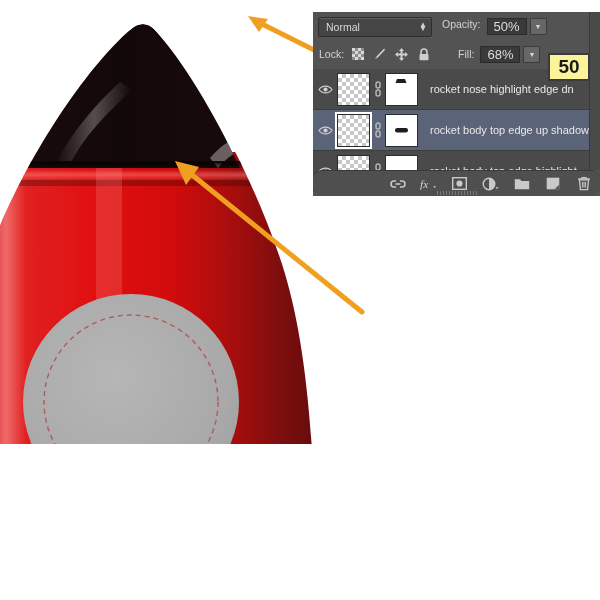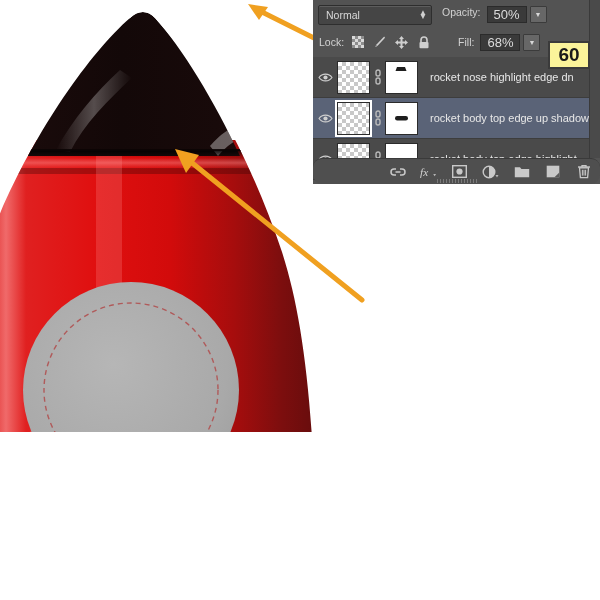--- a/index.html
+++ b/index.html
@@ -2,21 +2,21 @@
 <html><head>
 <meta charset="utf-8">
 <style>
   html,body{margin:0;padding:0;}
   body{
     width:600px;height:600px;overflow:hidden;position:relative;
     background:#ffffff;
     font-family:"Liberation Sans", sans-serif;
     -webkit-font-smoothing:antialiased;
   }
-  #stage{position:absolute;inset:0;width:600px;height:432px;overflow:hidden;background:#fff;}
+  #stage{position:absolute;inset:0;width:600px;height:432px;overflow:hidden;background:#fff;margin-top:12px;}
 
   
   .art{position:absolute;left:0;top:0;width:600px;height:600px;}
 
   
   .ps-panel{
     position:absolute;left:313px;top:0px;width:287px;height:184px;
     background:#535353;
     box-sizing:border-box;
     font-family:"Liberation Sans", sans-serif;
@@ -394,21 +394,21 @@
           <path d="M1 3 h12" stroke="#c9c9c9" stroke-width="1.4"></path>
           <path d="M5 3 V1.6 h4 V3" fill="none" stroke="#c9c9c9" stroke-width="1.3"></path>
           <path d="M2.5 3.8 h9 l-0.9 9.8 h-7.2 Z" fill="none" stroke="#c9c9c9" stroke-width="1.3"></path>
           <path d="M5.4 5.8 v5.8 M7 5.8 v5.8 M8.6 5.8 v5.8" stroke="#c9c9c9" stroke-width="1"></path>
         </svg>
       </span>
       <span class="grip"></span>
     </div>
   </div>
 
-  <div class="badge">60</div>
+  <div class="badge">50</div>
 
   <div class="watermark">
     <span class="wm-ps">PS</span>
     <span class="wm-cn">爱好者</span>
     <span class="wm-url">www.psahz.com</span>
   </div>
 
 </div>
 
 </body></html>

